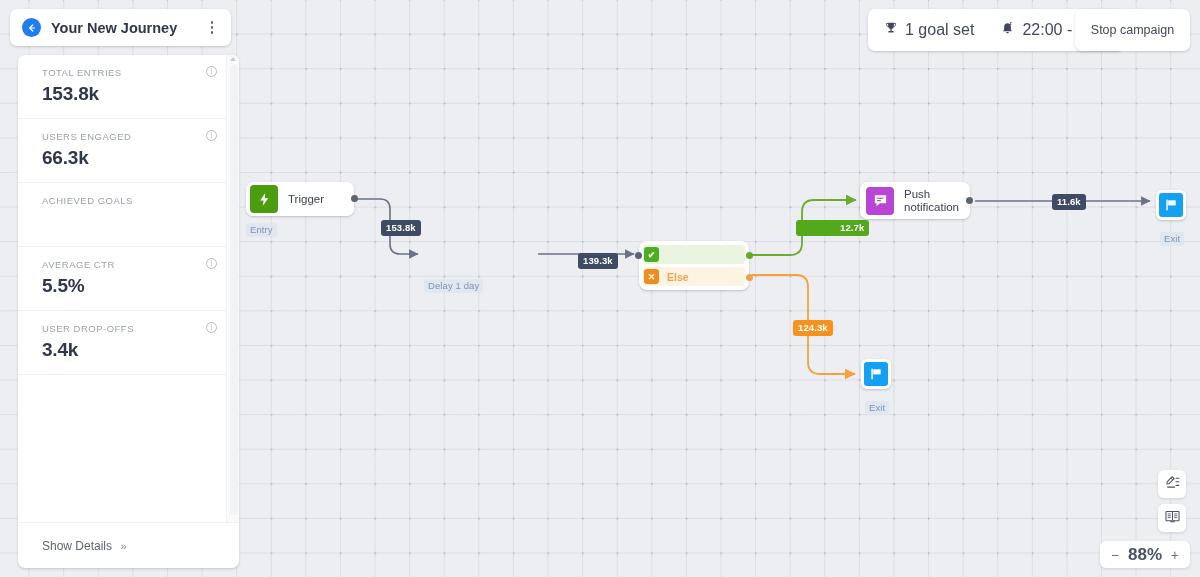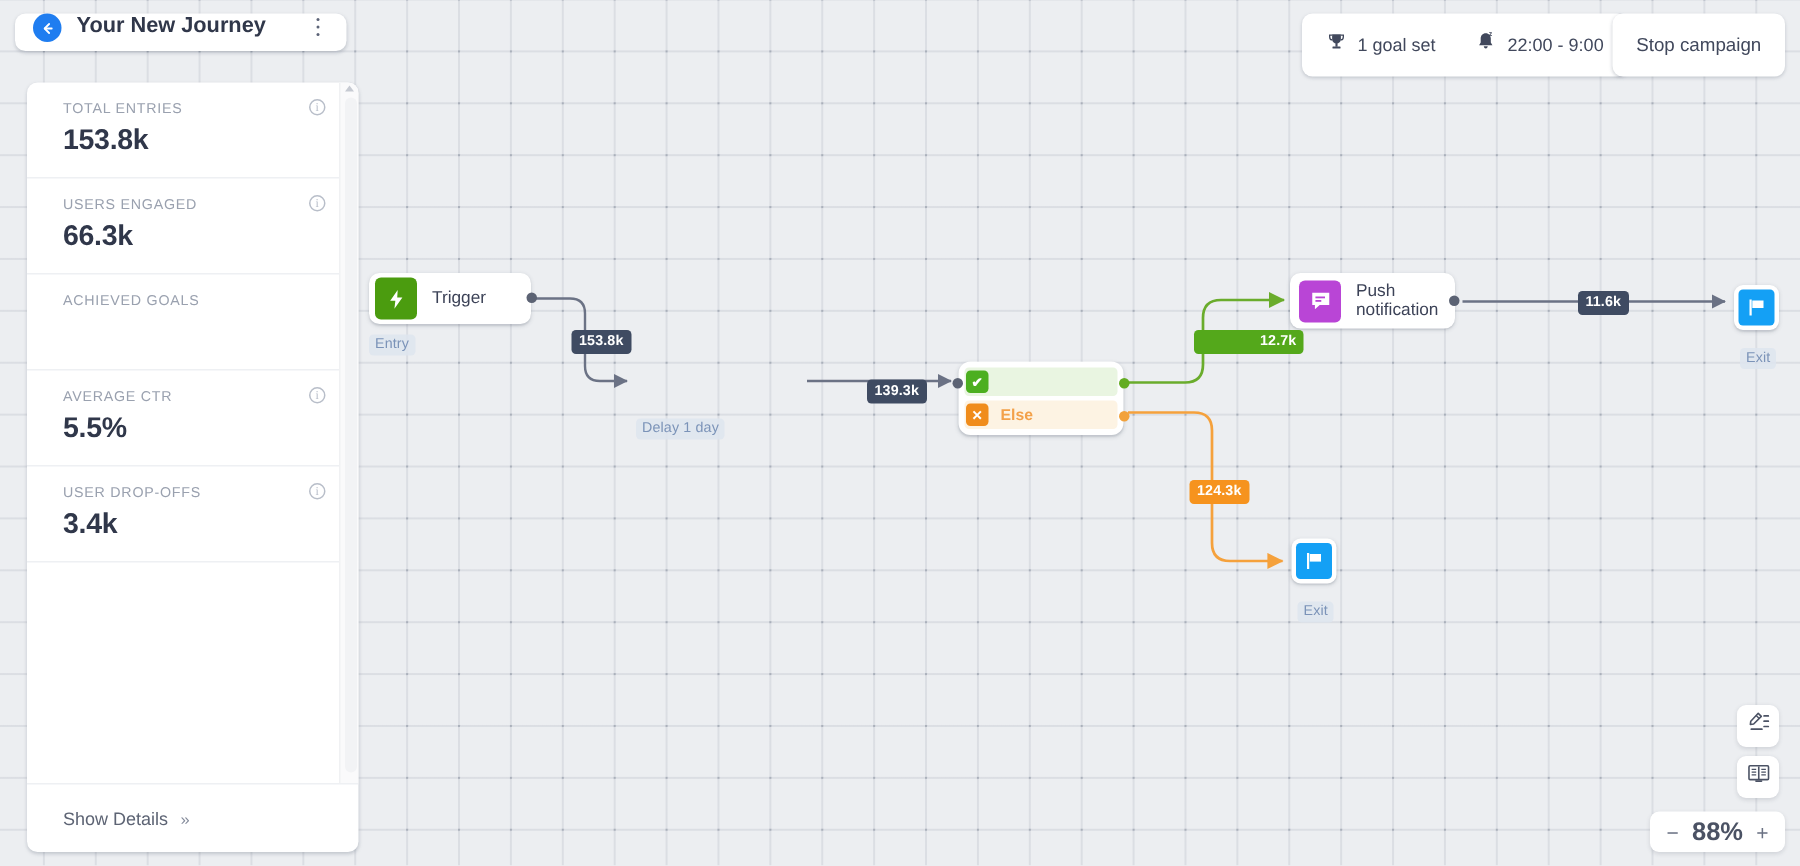--- a/index.html
+++ b/index.html
@@ -134,24 +134,24 @@
     white-space: nowrap;
     letter-spacing: 0.1px;
   }
   .badge-dark  { background: #3f4b62; }
   .badge-green { background: #54a81b; padding-left: 44px; }
   .badge-orange{ background: #f6931e; }
 
   
   #panel-header {
     position: absolute; left: 10px; top: 9px;
-    width: 221px; height: 25px;
+    width: 221px; height: 37px;
     background: #fff; border-radius: 7px;
     box-shadow: 0 1px 3px rgba(60,70,90,0.14), 0 1px 2px rgba(60,70,90,0.10);
-    display: flex; padding: 0 12px 0 12px;
+    display: flex; align-items: center; padding: 0 12px 0 12px;
   }
   #back-btn {
     width: 19px; height: 19px; border-radius: 50%;
     background: #1f7df0; flex: 0 0 auto;
     display: flex; align-items: center; justify-content: center;
     cursor: pointer;
   }
   #journey-title {
     margin-left: 10px;
     font-size: 14.5px; color: #30374a; font-weight: bold;
@@ -228,21 +228,21 @@
   
   #pill-status {
     position: absolute; left: 868px; top: 9px;
     height: 42px; min-width: 203px;
     background: #fff; border-radius: 7px;
     box-shadow: 0 1px 3px rgba(60,70,90,0.14), 0 1px 2px rgba(60,70,90,0.10);
     display: flex; align-items: center; padding: 0 16px;
     gap: 26px;
   }
   .status-item { display: flex; align-items: center; gap: 7px; }
-  .status-text { font-size: 12px; color: #41485c; }
+  .status-text { font-size: 16px; color: #41485c; }
   #btn-stop {
     position: absolute; left: 1075px; top: 9px;
     height: 42px; width: 115px;
     background: #fff; border-radius: 7px;
     box-shadow: 0 1px 3px rgba(60,70,90,0.14), 0 1px 2px rgba(60,70,90,0.10);
     display: flex; align-items: center; justify-content: center;
     font-size: 12.5px; color: #41485c; cursor: pointer;
   }
 
   

